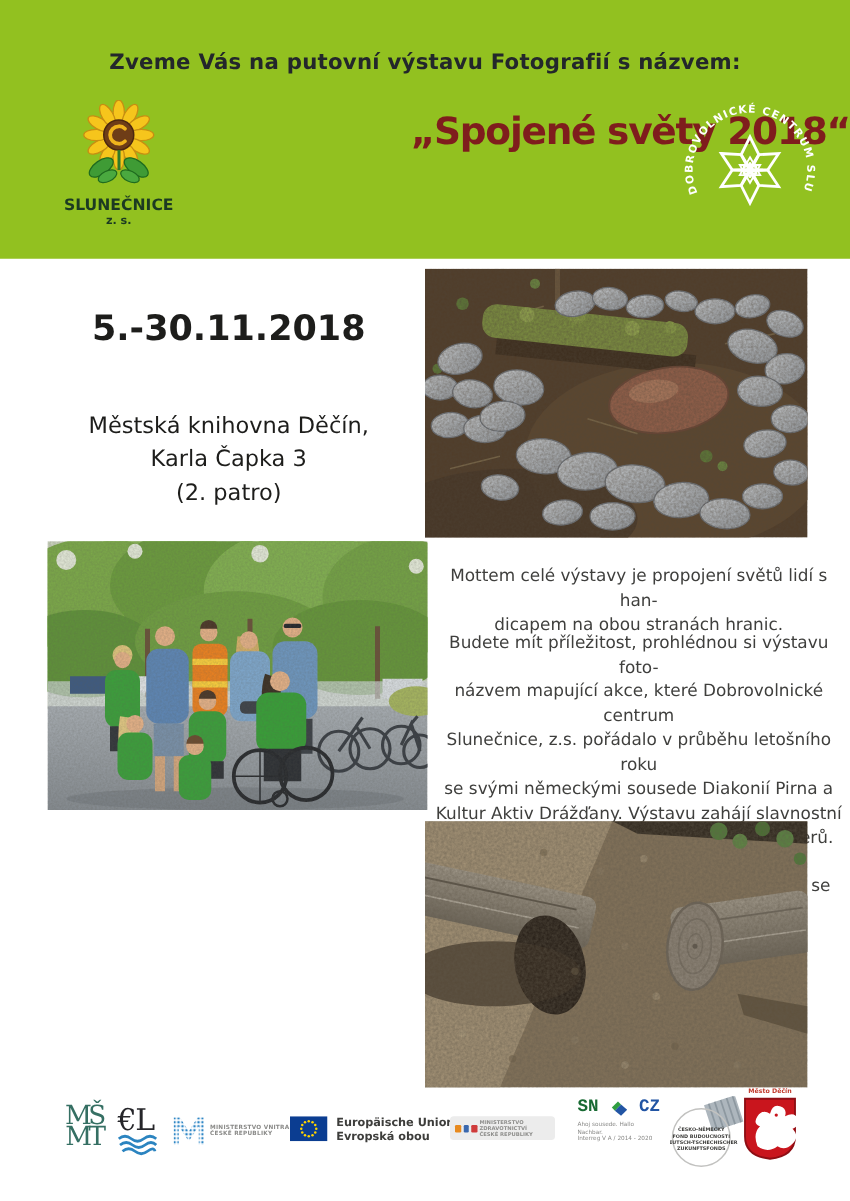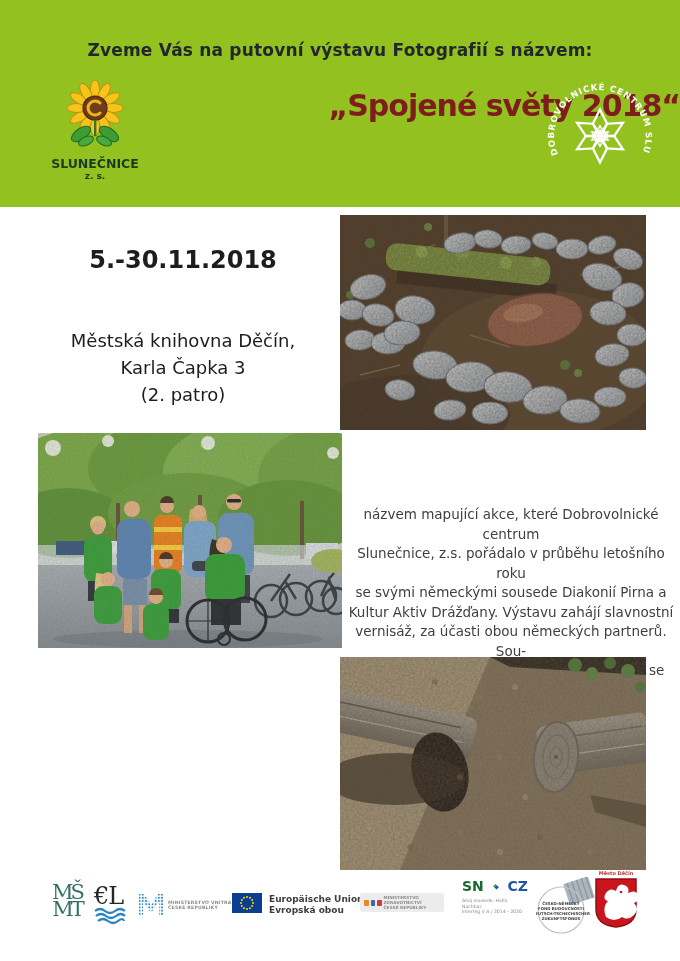--- a/index.html
+++ b/index.html
@@ -11,21 +11,21 @@
   .band{position:absolute;left:0;top:0;width:680px;height:207px;background:#92c120;padding-left:12px;}
   .invite{position:absolute;left:0;top:40px;width:680px;text-align:center;
           font-size:17px;font-weight:bold;color:#23272b;letter-spacing:.2px;}
   .title{position:absolute;left:0;top:88px;width:680px;text-align:right;
          font-size:30px;font-weight:bold;color:#7f1d1d;letter-spacing:-1px;}
   .logo-sun{position:absolute;left:50px;top:80px;width:90px;height:105px;}
   .logo-dc{position:absolute;left:544px;top:78px;width:112px;height:112px;}
 
   
   .date{position:absolute;left:0;top:246px;width:366px;text-align:center;
-        font-size:24px;font-weight:bold;color:#1d1d1b;}
+        font-size:28px;font-weight:bold;color:#1d1d1b;}
   .venue{position:absolute;left:0;top:327px;width:366px;text-align:center;
          font-size:18px;font-weight:normal;color:#1d1d1b;line-height:27px;}
 
   
   .photo{position:absolute;display:block;}
   #photo-stones{left:340px;top:215px;}
   #photo-group{left:38px;top:433px;}
   #photo-logs{left:340px;top:657px;}
 
   
@@ -44,21 +44,21 @@
   .f-el svg{position:absolute;left:0;top:0;}
   .f-mv{position:absolute;left:138px;top:893px;display:flex;align-items:center;gap:4px;}
   .f-mv .mv-text{font-size:4.6px;line-height:5.4px;color:#8a8a88;font-weight:bold;letter-spacing:.2px;}
   .f-eu{position:absolute;left:232px;top:893px;display:flex;align-items:flex-start;gap:7px;}
   .f-eu .eu-text{font-size:9px;line-height:11px;color:#3d3d3b;font-weight:bold;padding-top:1px;}
   .f-health{position:absolute;left:360px;top:893px;width:84px;height:19px;background:#ececec;
             border-radius:3px;display:flex;align-items:center;gap:2px;padding:0 4px;box-sizing:border-box;}
   .f-health .hicon{width:6px;height:6px;display:inline-block;border-radius:1px;}
   .f-health .h-text{font-size:4.2px;line-height:5px;color:#8f8f8d;font-weight:bold;}
   .f-sncz{position:absolute;left:462px;top:877px;width:66px;text-align:left;}
-  .f-sncz .row{display:flex;align-items:center;gap:8px;height:18px;}
+  .f-sncz .row{display:flex;align-items:center;gap:8px;height:18px;font-family:Liberation Mono, monospace;}
   .f-sncz .sn{font-weight:bold;font-size:14px;color:#186a33;}
   .f-sncz .cz{font-weight:bold;font-size:14px;color:#2255a4;}
   .f-sncz .small{font-size:4.6px;line-height:5.6px;color:#8a8a88;margin-top:3px;}
   .f-fund{position:absolute;left:536px;top:877px;width:64px;height:58px;}
   .f-decin{position:absolute;left:592px;top:870px;width:48px;text-align:center;}
   .f-decin .d-label{font-size:5px;font-weight:bold;color:#c0392b;line-height:7px;}
 </style>
 </head>
 <body>
 
@@ -288,21 +288,26 @@
       <path d="M58,140 q-4,24 4,44 l10,0 q4,-22 0,-42 z" fill="#e6cb84"></path>
       <circle cx="70" cy="146" r="7" fill="#e9b489"></circle>
       <rect x="56" y="153" width="28" height="38" rx="9" fill="#3aa13a"></rect>
       <circle cx="118" cy="164" r="7" fill="#e9b489"></circle>
         <path d="M111,162 a7,7 0 0 1 14,0 z" fill="#6b4a2e"></path>
       <rect x="105" y="171" width="26" height="36" rx="8" fill="#3aa13a"></rect>
     </g>
     <rect width="304" height="215" filter="url(#n2)"></rect>
   </svg>
 
+  <div class="desc p1">
+    <div>Mottem celé výstavy je propojení světů lidí s han-</div>
+    <div>dicapem na obou stranách hranic.</div>
+  </div>
   <div class="desc p2">
+    <div>Budete mít příležitost, prohlédnou si výstavu foto-</div>
     <div>názvem mapující akce, které Dobrovolnické centrum</div>
     <div>Slunečnice, z.s. pořádalo v průběhu letošního roku</div>
     <div>se svými německými sousede Diakonií Pirna a</div>
     <div>Kultur Aktiv Drážďany. Výstavu zahájí slavnostní</div>
     <div>vernisáž, za účasti obou německých partnerů. Sou-</div>
     <div>časně vás zveme i na Radnici v Pirně, kam se celá</div>
     <div>výstava v prosinci přesune.</div>
   </div>
 
   <svg id="photo-logs" class="photo" viewBox="0 0 306 213" width="306" height="213">

